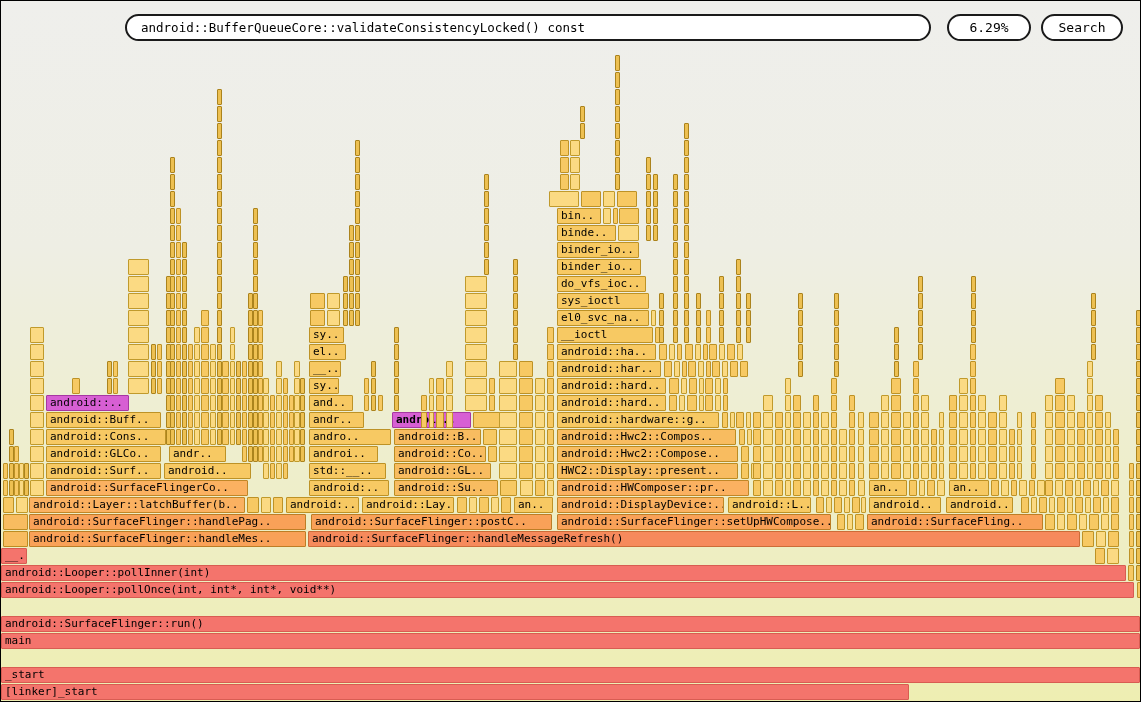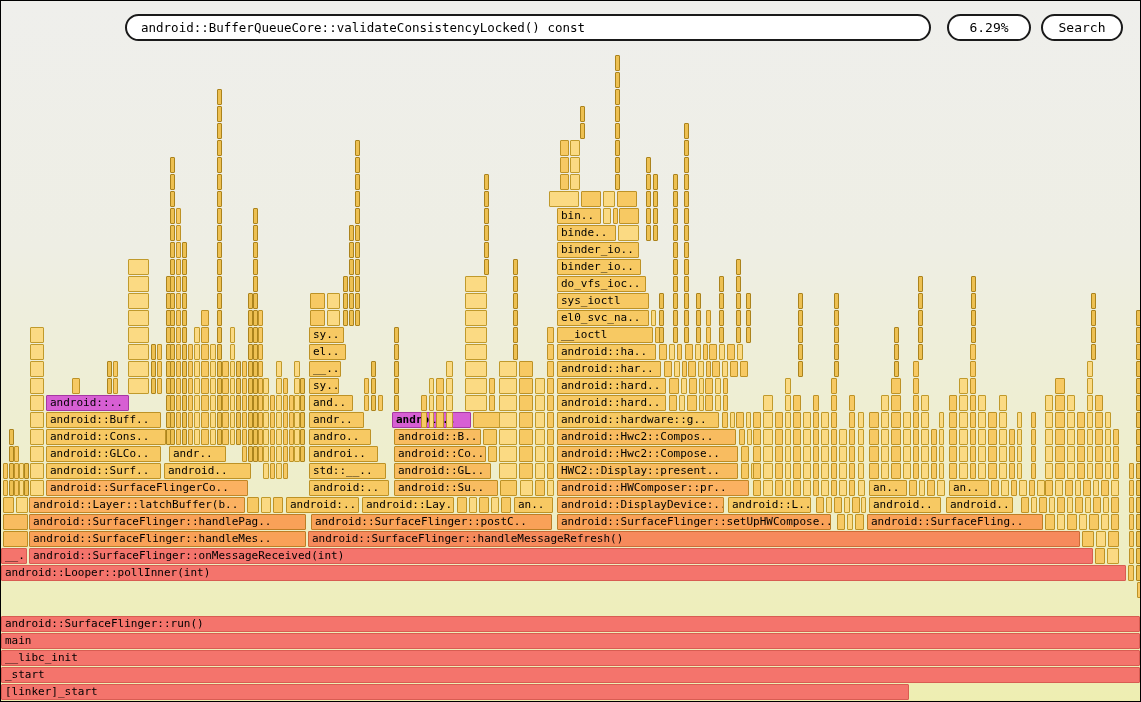--- a/index.html
+++ b/index.html
@@ -89,21 +89,21 @@
       <div class="cell" title="android::Buff.." style="left: 45px; top: 411px; width: 115px; background: rgb(247, 201, 99); border-color: rgb(189, 146, 38);">android::Buff..</div>
       <div class="cell" title="andr.." style="left: 308px; top: 411px; width: 55px; background: rgb(247, 201, 99); border-color: rgb(189, 146, 38);">andr..</div>
       <div class="cell bold" title="android.." style="left: 391px; top: 411px; width: 79px; background: rgb(215, 95, 211); border-color: rgb(166, 55, 162);">android..</div>
       <div class="cell" style="left: 472px; top: 411px; width: 30px; background: rgb(247, 201, 99); border-color: rgb(189, 146, 38);"></div>
       <div class="cell" title="android::hardware::g.." style="left: 556px; top: 411px; width: 162px; background: rgb(247, 201, 99); border-color: rgb(189, 146, 38);">android::hardware::g..</div>
       <div class="cell" style="left: 721px; top: 411px; width: 6px; background: rgb(247, 201, 99); border-color: rgb(189, 146, 38);"></div>
       <div class="cell" style="left: 729px; top: 411px; width: 4px; background: rgb(251, 218, 131); border-color: rgb(192, 154, 44);"></div>
       <div class="cell" style="left: 735px; top: 411px; width: 8px; background: rgb(247, 201, 99); border-color: rgb(189, 146, 38);"></div>
       <div class="cell" style="left: 745px; top: 411px; width: 4px; background: rgb(251, 218, 131); border-color: rgb(192, 154, 44);"></div>
       <div class="cell" title="android::Cons.." style="left: 45px; top: 428px; width: 120px; background: rgb(247, 201, 99); border-color: rgb(189, 146, 38);">android::Cons..</div>
-      <div class="cell" title="andro.." style="left: 308px; top: 428px; width: 62px; background: rgb(247, 201, 99); border-color: rgb(189, 146, 38);">andro..</div>
+      <div class="cell" title="andro.." style="left: 308px; top: 428px; width: 82px; background: rgb(247, 201, 99); border-color: rgb(189, 146, 38);">andro..</div>
       <div class="cell" title="android::B.." style="left: 393px; top: 428px; width: 87px; background: rgb(248, 188, 96); border-color: rgb(187, 140, 34);">android::B..</div>
       <div class="cell" style="left: 482px; top: 428px; width: 14px; background: rgb(247, 201, 99); border-color: rgb(189, 146, 38);"></div>
       <div class="cell" title="android::Hwc2::Compos.." style="left: 556px; top: 428px; width: 179px; background: rgb(248, 188, 96); border-color: rgb(187, 140, 34);">android::Hwc2::Compos..</div>
       <div class="cell" style="left: 738px; top: 428px; width: 6px; background: rgb(247, 201, 99); border-color: rgb(189, 146, 38);"></div>
       <div class="cell" style="left: 746px; top: 428px; width: 4px; background: rgb(251, 218, 131); border-color: rgb(192, 154, 44);"></div>
       <div class="cell" title="android::GLCo.." style="left: 45px; top: 445px; width: 115px; background: rgb(247, 201, 99); border-color: rgb(189, 146, 38);">android::GLCo..</div>
       <div class="cell" title="andr.." style="left: 168px; top: 445px; width: 57px; background: rgb(247, 201, 99); border-color: rgb(189, 146, 38);">andr..</div>
       <div class="cell" title="androi.." style="left: 308px; top: 445px; width: 69px; background: rgb(247, 201, 99); border-color: rgb(189, 146, 38);">androi..</div>
       <div class="cell" title="android::Co.." style="left: 393px; top: 445px; width: 92px; background: rgb(248, 188, 96); border-color: rgb(187, 140, 34);">android::Co..</div>
       <div class="cell" style="left: 487px; top: 445px; width: 9px; background: rgb(247, 201, 99); border-color: rgb(189, 146, 38);"></div>
@@ -206,29 +206,28 @@
       <div class="cell" style="left: 1088px; top: 513px; width: 10px; background: rgb(247, 201, 99); border-color: rgb(189, 146, 38);"></div>
       <div class="cell" style="left: 1100px; top: 513px; width: 8px; background: rgb(251, 218, 131); border-color: rgb(192, 154, 44);"></div>
       <div class="cell" style="left: 1110px; top: 513px; width: 8px; background: rgb(247, 201, 99); border-color: rgb(189, 146, 38);"></div>
       <div class="cell" style="left: 2px; top: 530px; width: 25px; background: rgb(248, 188, 96); border-color: rgb(187, 140, 34);"></div>
       <div class="cell" title="android::SurfaceFlinger::handleMes.." style="left: 28px; top: 530px; width: 277px; background: rgb(249, 161, 88); border-color: rgb(189, 125, 37);">android::SurfaceFlinger::handleMes..</div>
       <div class="cell" title="android::SurfaceFlinger::handleMessageRefresh()" style="left: 307px; top: 530px; width: 772px; background: rgb(246, 138, 92); border-color: rgb(204, 108, 56);">android::SurfaceFlinger::handleMessageRefresh()</div>
       <div class="cell" style="left: 1081px; top: 530px; width: 12px; background: rgb(247, 201, 99); border-color: rgb(189, 146, 38);"></div>
       <div class="cell" style="left: 1095px; top: 530px; width: 10px; background: rgb(251, 218, 131); border-color: rgb(192, 154, 44);"></div>
       <div class="cell" style="left: 1107px; top: 530px; width: 11px; background: rgb(247, 201, 99); border-color: rgb(189, 146, 38);"></div>
       <div class="cell" title="__." style="left: 0px; top: 547px; width: 26px; background: rgb(244, 116, 108); border-color: rgb(216, 92, 82);">__.</div>
-      <div class="cell" title="android::SurfaceFlinger::onMessageReceived(int)" style="left: 28px; top: 547px; width: 1064px; background: rgb(244, 116, 108); border-color: rgb(216, 92, 82);">android::SurfaceFlinger::onMessageReceived(int)</div>
       <div class="cell" style="left: 1094px; top: 547px; width: 10px; background: rgb(247, 201, 99); border-color: rgb(189, 146, 38);"></div>
       <div class="cell" style="left: 1106px; top: 547px; width: 12px; background: rgb(251, 218, 131); border-color: rgb(192, 154, 44);"></div>
       <div class="cell" title="android::Looper::pollInner(int)" style="left: 0px; top: 564px; width: 1125px; background: rgb(244, 116, 108); border-color: rgb(216, 92, 82);">android::Looper::pollInner(int)</div>
       <div class="cell" style="left: 1127px; top: 564px; width: 6px; background: rgb(247, 201, 99); border-color: rgb(189, 146, 38);"></div>
+      <div class="cell" title="android::Looper::pollOnce(int, int*, int*, void**)" style="left: 0px; top: 581px; width: 1133px; background: rgb(244, 116, 108); border-color: rgb(216, 92, 82);">android::Looper::pollOnce(int, int*, int*, void**)</div>
       <div class="cell" style="left: 1136px; top: 581px; width: 4px; background: rgb(247, 201, 99); border-color: rgb(189, 146, 38);"></div>
       <div class="cell" title="android::SurfaceFlinger::run()" style="left: 0px; top: 615px; width: 1139px; background: rgb(244, 116, 108); border-color: rgb(216, 92, 82);">android::SurfaceFlinger::run()</div>
       <div class="cell" title="main" style="left: 0px; top: 632px; width: 1139px; background: rgb(244, 116, 108); border-color: rgb(216, 92, 82);">main</div>
-      <div class="cell" title="__libc_init" style="left: 0px; top: 649px; width: 1139px; background: rgb(244, 116, 108); border-color: rgb(216, 92, 82);">__libc_init</div>
       <div class="cell" title="_start" style="left: 0px; top: 666px; width: 1139px; background: rgb(244, 116, 108); border-color: rgb(216, 92, 82);">_start</div>
       <div class="cell" title="[linker]_start" style="left: 0px; top: 683px; width: 908px; background: rgb(244, 116, 108); border-color: rgb(216, 92, 82);">[linker]_start</div>
       <div class="cell" style="left: 2px; top: 462px; width: 5px; background: rgb(247, 201, 99); border-color: rgb(189, 146, 38);"></div>
       <div class="cell" style="left: 2px; top: 479px; width: 5px; background: rgb(247, 201, 99); border-color: rgb(189, 146, 38);"></div>
       <div class="cell" style="left: 8px; top: 428px; width: 3px; background: rgb(237, 192, 82); border-color: rgb(171, 131, 29);"></div>
       <div class="cell" style="left: 8px; top: 445px; width: 3px; background: rgb(237, 192, 82); border-color: rgb(171, 131, 29);"></div>
       <div class="cell" style="left: 8px; top: 462px; width: 3px; background: rgb(237, 192, 82); border-color: rgb(171, 131, 29);"></div>
       <div class="cell" style="left: 8px; top: 479px; width: 3px; background: rgb(237, 192, 82); border-color: rgb(171, 131, 29);"></div>
       <div class="cell" style="left: 13px; top: 445px; width: 4px; background: rgb(247, 201, 99); border-color: rgb(189, 146, 38);"></div>
       <div class="cell" style="left: 13px; top: 462px; width: 4px; background: rgb(247, 201, 99); border-color: rgb(189, 146, 38);"></div>

